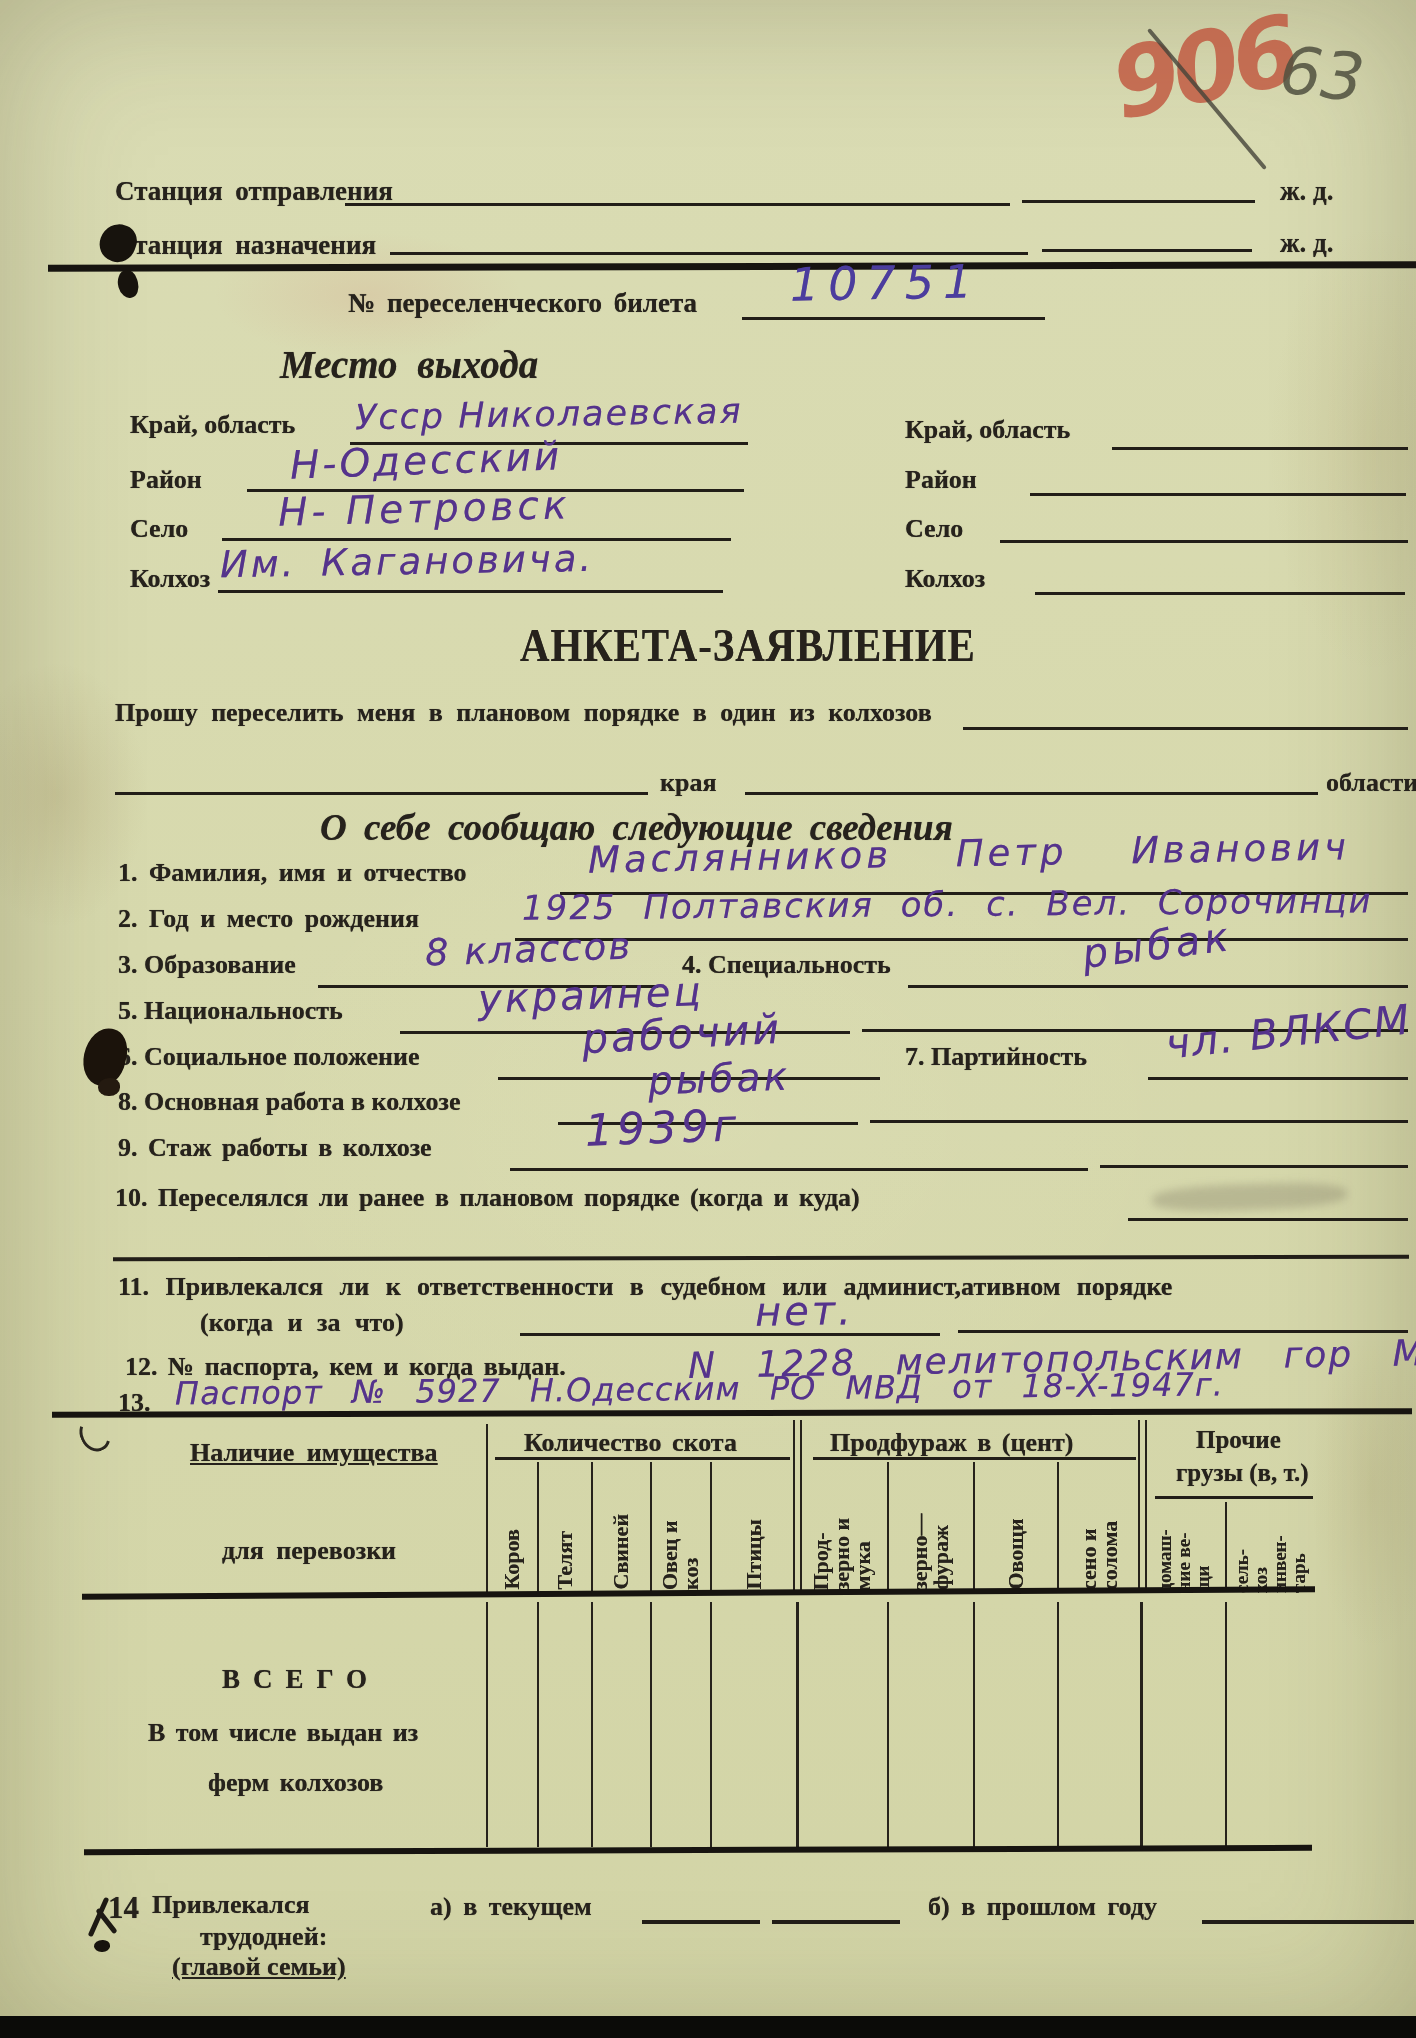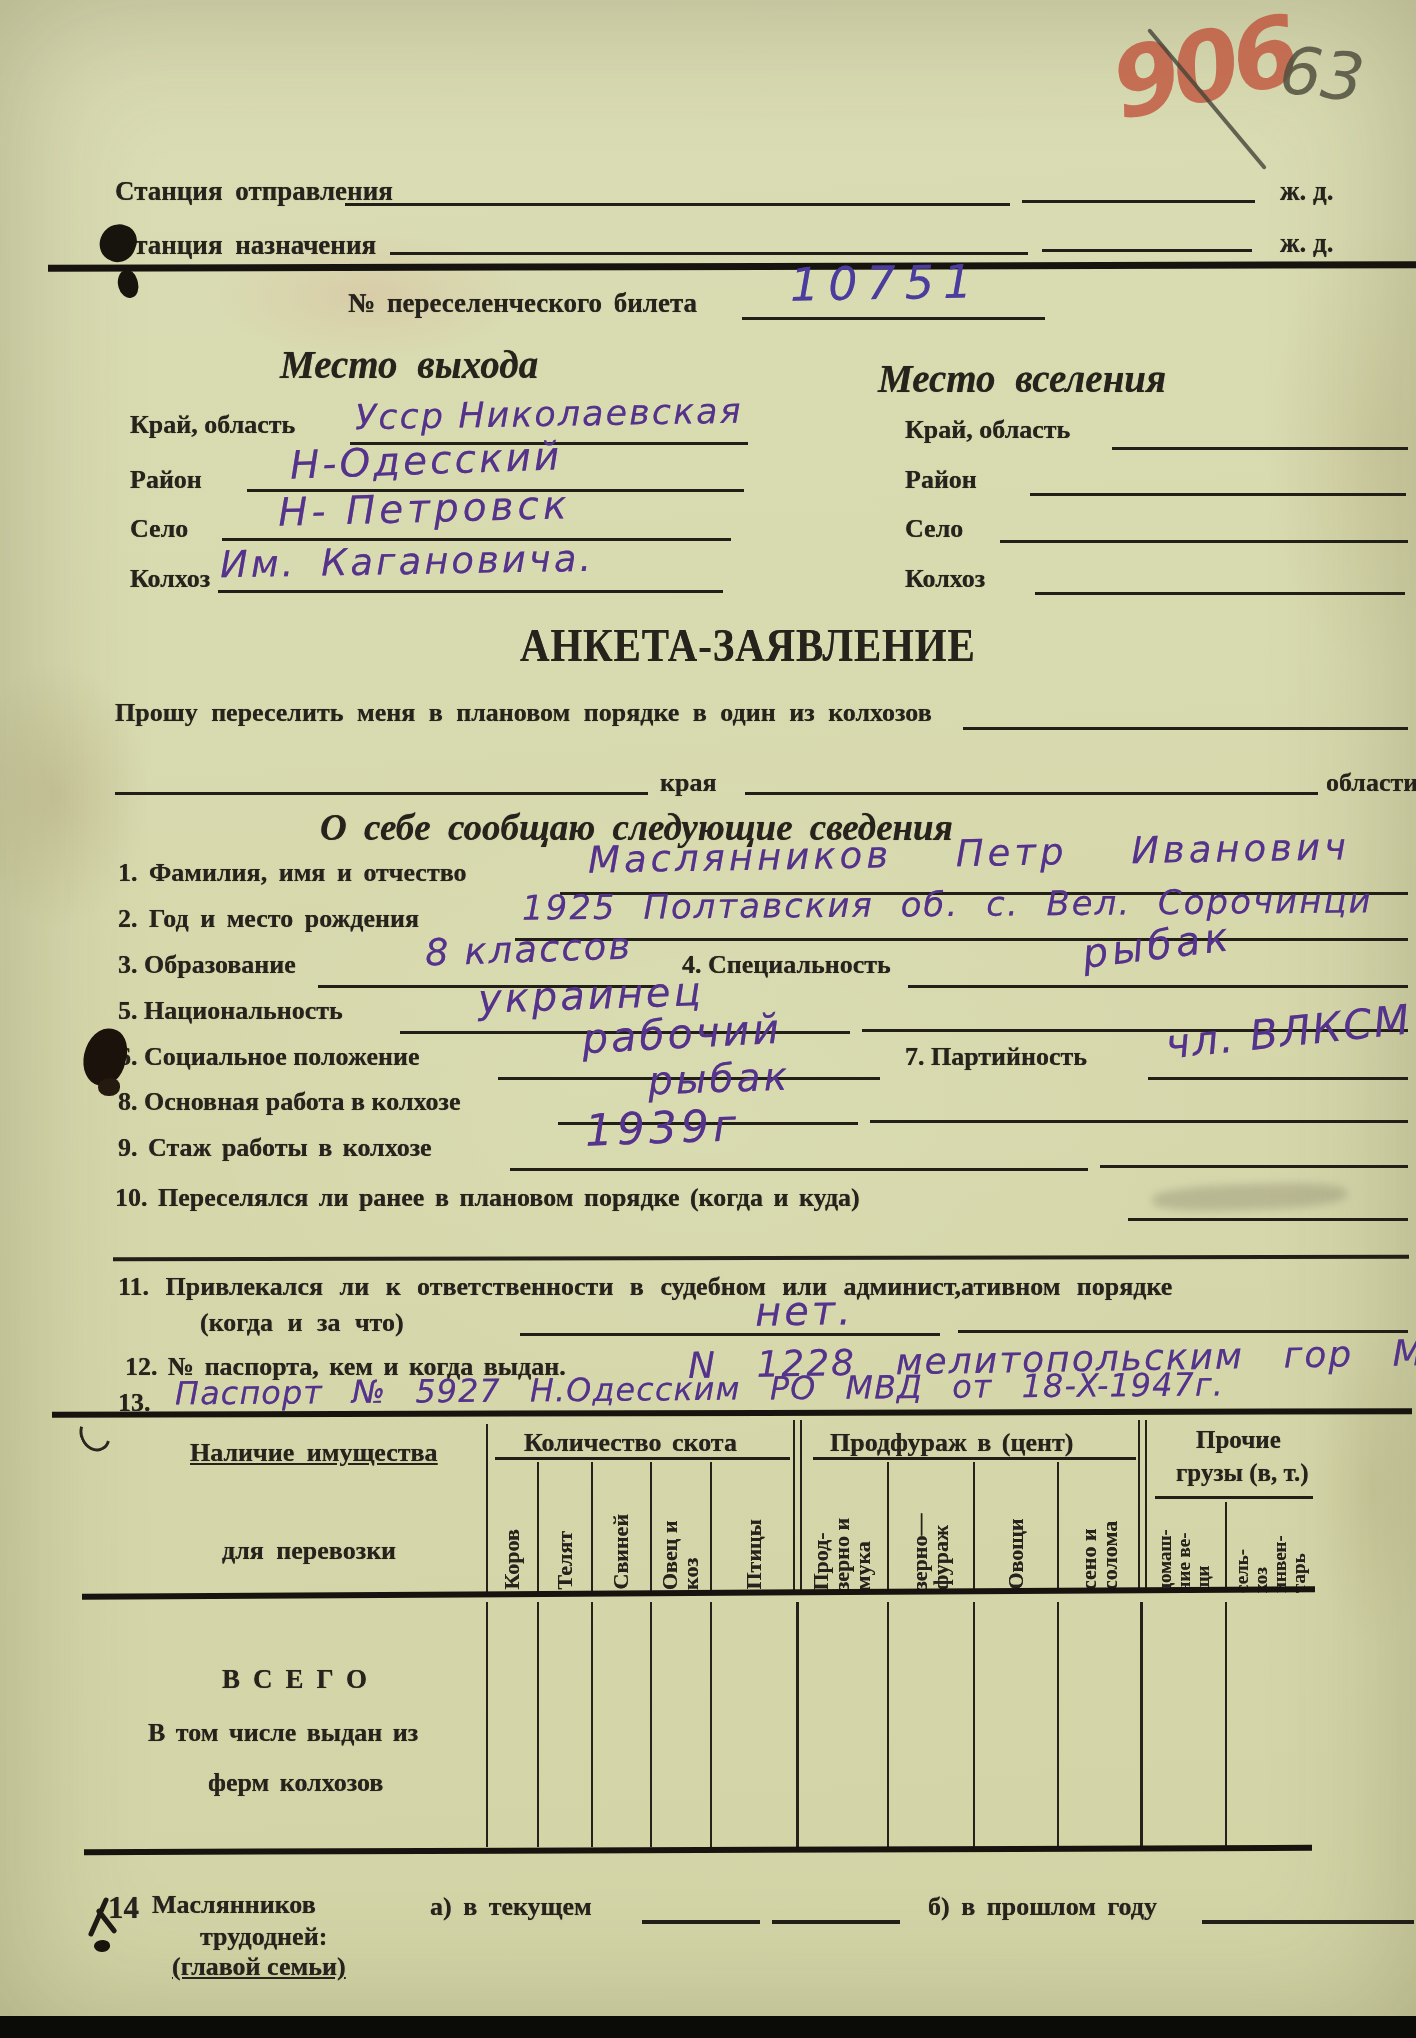--- a/index.html
+++ b/index.html
@@ -50,21 +50,20 @@
   <div class="abs rule" style="left:390px;top:252px;width:638px;"></div>
   <div class="abs rule" style="left:1042px;top:249px;width:210px;"></div>
   <div class="abs lbl" style="left:1280px;top:228px;font-size:27px;">ж. д.</div>
   <div class="abs thickrule" style="left:48px;top:263px;width:1368px;height:7px;transform:rotate(-0.15deg);"></div>
 
   <div class="abs lbl" style="left:348px;top:288px;font-size:27px;word-spacing:5px;">№ переселенческого билета</div>
   <div class="abs rule" style="left:742px;top:317px;width:303px;"></div>
   <div class="abs hw" style="left:790px;top:256px;font-size:46px;letter-spacing:9px;color:#4b3d9e;transform:rotate(-1deg);">10751</div>
 
   <div class="abs lbl ital" style="left:280px;top:342px;font-size:39px;word-spacing:10px;">Место выхода</div>
-  <div class="abs lbl ital" style="left:878px;top:356px;font-size:39px;word-spacing:10px;">Место вселения</div>
 
   <div class="abs lbl" style="left:130px;top:410px;font-size:26px;">Край, область</div>
   <div class="abs rule" style="left:350px;top:442px;width:398px;"></div>
   <div class="abs hw" style="left:355px;top:394px;font-size:35px;letter-spacing:2px;transform:rotate(-1deg);">Усср  Николаевская</div>
 
   <div class="abs lbl" style="left:130px;top:465px;font-size:26px;">Район</div>
   <div class="abs rule" style="left:247px;top:489px;width:497px;"></div>
   <div class="abs hw" style="left:290px;top:438px;font-size:39px;letter-spacing:3px;transform:rotate(-2deg);">Н-Одесский</div>
 
   <div class="abs lbl" style="left:130px;top:514px;font-size:26px;">Село</div>
@@ -221,21 +220,21 @@
   <div class="vline" style="left:1140px;top:1602px;height:245px;width:3px;"></div>
   <div class="vline" style="left:1225px;top:1602px;height:245px;"></div>
 
   <div class="abs lbl" style="left:222px;top:1664px;font-size:27px;letter-spacing:13px;">ВСЕГО</div>
   <div class="abs lbl" style="left:148px;top:1718px;font-size:26px;word-spacing:4px;">В том числе выдан из</div>
   <div class="abs lbl" style="left:208px;top:1768px;font-size:26px;word-spacing:4px;">ферм колхозов</div>
 
   <div class="abs thickrule" style="left:84px;top:1847px;width:1228px;height:6px;transform:rotate(-0.2deg);"></div>
 
   <div class="abs lbl" style="left:108px;top:1890px;font-size:31px;">14</div>
-  <div class="abs lbl" style="left:152px;top:1890px;font-size:26px;">Маслянников</div>
+  <div class="abs lbl" style="left:152px;top:1890px;font-size:26px;">Привлекался</div>
   <div class="abs lbl" style="left:200px;top:1922px;font-size:26px;">трудодней:</div>
   <div class="abs lbl" style="left:172px;top:1952px;font-size:26px;text-decoration:underline;">(главой семьи)</div>
   <div class="abs lbl" style="left:430px;top:1892px;font-size:26px;word-spacing:5px;">а) в текущем</div>
   <div class="abs rule" style="left:642px;top:1920px;width:118px;height:4px;"></div>
   <div class="abs rule" style="left:772px;top:1920px;width:128px;height:4px;"></div>
   <div class="abs lbl" style="left:928px;top:1892px;font-size:26px;word-spacing:5px;">б) в прошлом году</div>
   <div class="abs rule" style="left:1202px;top:1920px;width:212px;height:4px;"></div>
 
   <div class="blob" style="left:100px;top:224px;width:36px;height:38px;transform:rotate(20deg);"></div>
   <div class="blob" style="left:118px;top:270px;width:20px;height:28px;transform:rotate(-15deg);"></div>

